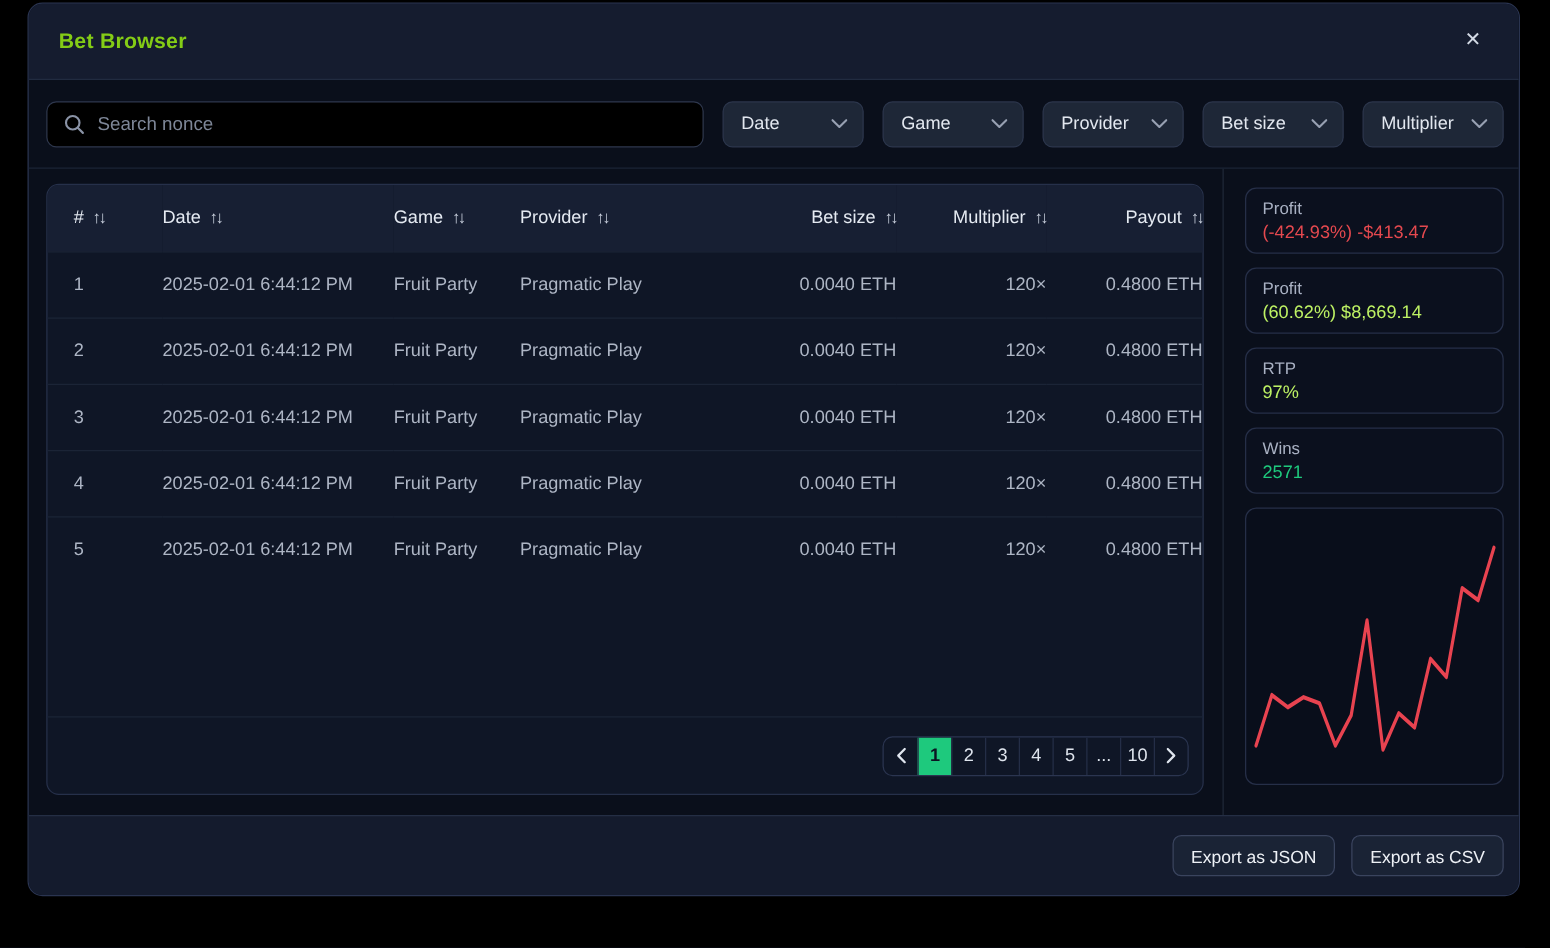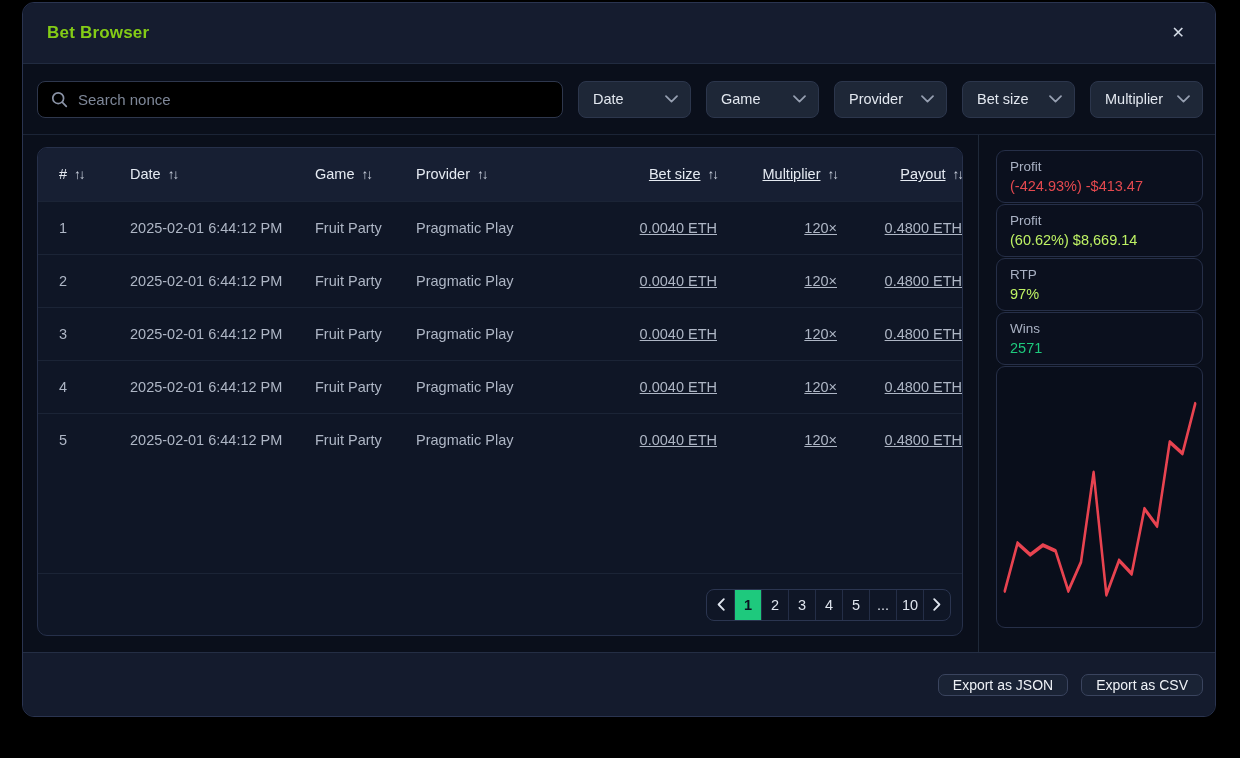--- a/index.html
+++ b/index.html
@@ -85,21 +85,21 @@
   col.c-mult { width: 120px; }
   col.c-payout { width: 125px; }
   thead tr { background: #171f33; height: 53px; }
   th {
     font-size: 14.5px; font-weight: 500; color: #e5eaf2;
     text-align: left; padding: 0; white-space: nowrap; cursor: pointer;
   }
   tbody tr { height: 53px; border-top: 1px solid #1b2436; }
   td { font-size: 14.5px; color: #aeb6c5; white-space: nowrap; }
   th:first-child, td:first-child { padding-left: 21px; }
-  th.num, td.num { text-align: right; text-decoration: underline; }
+  th.num, td.num { text-align: right; }
   th:last-child, td:last-child { }
   .sort-glyph {
     display: inline-block; margin-left: 7px;
     font-size: 13.5px; color: #ccd3e0; letter-spacing: -2px; font-weight: 400;
   }
   .table-spacer { flex: 1; }
   .table-footer {
     flex: none; height: 62px;
     border-top: 1px solid #1b2436;
     display: flex; align-items: center; justify-content: flex-end;
@@ -116,21 +116,21 @@
     color: #dfe5ee; font-size: 14.5px; font-family: inherit; cursor: pointer;
   }
   .pagination > .page-btn:first-child { border-left: none; }
   .page-btn.active { background: var(--green); color: #0c1322; font-weight: 700; }
   .page-btn svg { display: block; }
 
   
   .sidebar {
     flex: 1; min-width: 0;
     padding: 15px 12px 24px 17px;
-    display: flex; flex-direction: column; gap: 1px;
+    display: flex; flex-direction: column; gap: 11px;
   }
   .stat-card {
     flex: none; height: 53px;
     background: #0b101e;
     border: 1px solid #262f48; border-radius: 9px;
     padding: 8px 13px 0 13px;
   }
   .stat-label { font-size: 13.5px; color: #a9b1c3; }
   .stat-value { font-size: 14.5px; color: #bef264; margin-top: 4px; }
   .tone-negative { color: var(--red); }
@@ -145,21 +145,21 @@
 
   
   .modal-footer {
     flex: none; height: 64px;
     background: #141b2d;
     border-top: 1px solid #242e44;
     display: flex; align-items: center; justify-content: flex-end;
     gap: 13px; padding: 0 12px;
   }
   .export-btn {
-    height: 22px; padding: 0 14px;
+    height: 33px; padding: 0 14px;
     background: #1a2335; border: 1px solid #3a445e; border-radius: 7px;
     color: #eef1f6; font-size: 14px; font-family: inherit; cursor: pointer;
   }
 </style>
 </head>
 <body style="--green: #1ec97d; --red: #e5494f;">
 
 <div class="modal">
 
   <div class="modal-header">

